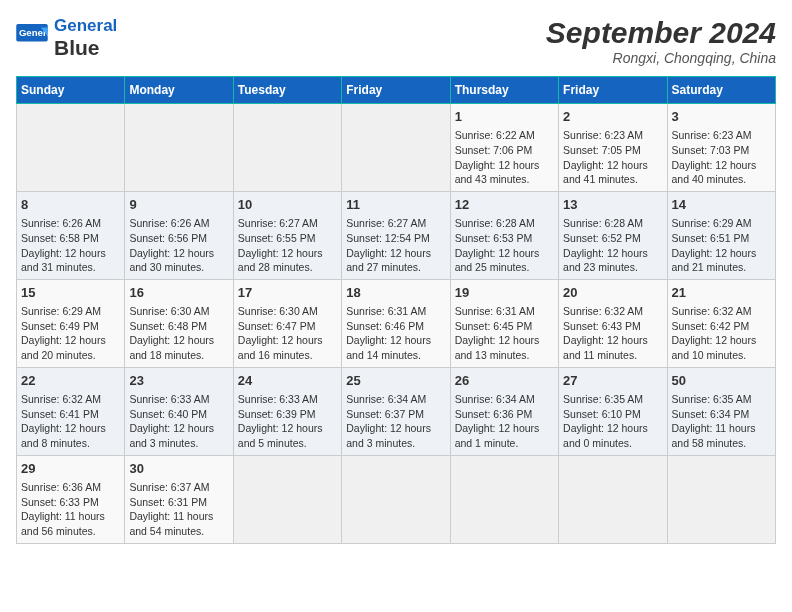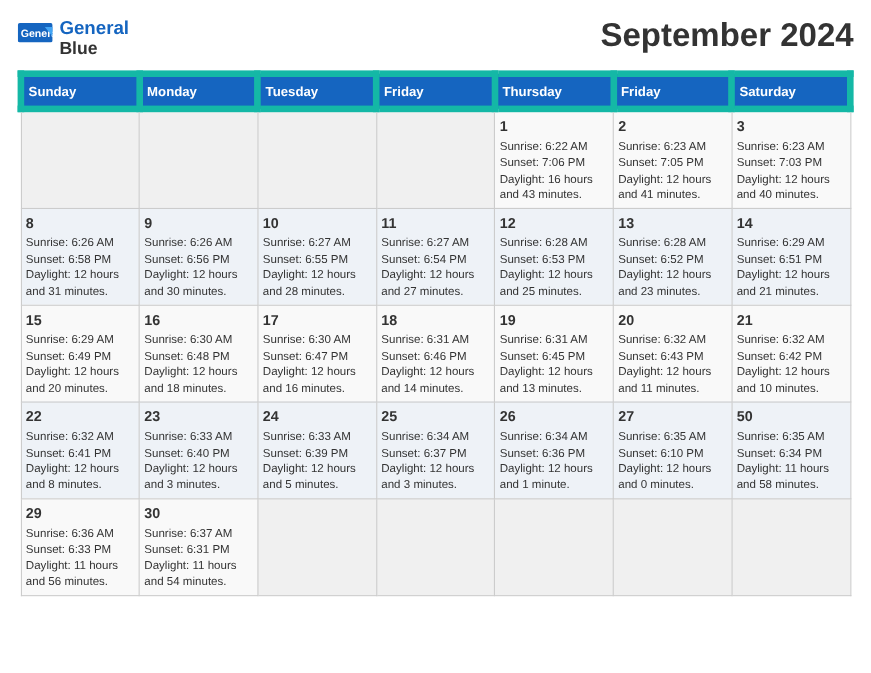--- a/index.html
+++ b/index.html
@@ -18,42 +18,42 @@
     }
     .logo {
       display: flex;
       align-items: center;
       gap: 6px;
     }
     .logo-icon {
       width: 32px;
       height: 28px;
     }
-    .title-block { text-align: right; }
+    .title-block { text-align: right; font-style: italic; }
     .month-title {
       font-size: 30px;
       font-weight: bold;
       color: #333;
     }
     .location {
       font-size: 14px;
       color: #555;
     }
     table {
       width: 100%;
       border-collapse: collapse;
       font-size: 10.5px;
     }
     thead th {
       background: #1565c0;
       color: #fff;
       font-size: 12px;
       font-weight: bold;
       padding: 6px 4px;
-      border: 6px solid #14b8a6;
+      border: 1px solid #14b8a6;
       text-align: left;
     }
     tbody td {
       border: 1px solid #ccc;
       vertical-align: top;
       padding: 4px 4px;
       height: 80px;
       width: 14.28%;
       color: #333;
       line-height: 1.4;
@@ -73,25 +73,26 @@
 
 <div class="header">
   <div class="logo">
     <svg class="logo-icon" viewBox="0 0 36 32">
       <rect x="0" y="0" width="36" height="20" rx="2" fill="#1565c0"></rect>
       <text x="3" y="14" font-size="11" fill="white" font-weight="bold" font-family="Arial">General</text>
       <polygon points="28,4 36,4 36,14" fill="#42a5f5"></polygon>
     </svg>
     <div>
       <div style="font-size:17px;font-weight:bold;color:#1565c0;line-height:1.15;">General</div>
-      <div style="font-size:16px;font-weight:bold;color:#333;line-height:1.15;">Blue</div>
+      <div style="font-size:21px;font-weight:bold;color:#333;line-height:1.15;">Blue</div>
     </div>
   </div>
   <div class="title-block">
     <div class="month-title">September 2024</div>
+    <div class="location">Rongxi, Chongqing, China</div>
   </div>
 </div>
 
 <table>
   <thead>
     <tr id="header-row">
         <th>Sunday</th>
         <th>Monday</th>
         <th>Tuesday</th>
         <th>Friday</th>
@@ -103,21 +104,21 @@
   <tbody id="calendar-body">
   <tr>
         <td class="empty"></td>
         <td class="empty"></td>
         <td class="empty"></td>
         <td class="empty"></td>
         <td>
         <span class="day-num">1</span>
         <span>Sunrise: 6:22 AM</span><br>
         <span>Sunset: 7:06 PM</span><br>
-        <span>Daylight: 16 hours and 43 minutes.</span>
+        <span>Daylight: 12 hours and 43 minutes.</span>
       </td>
         <td>
         <span class="day-num">2</span>
         <span>Sunrise: 6:23 AM</span><br>
         <span>Sunset: 7:05 PM</span><br>
         <span>Daylight: 12 hours and 41 minutes.</span>
       </td>
         <td>
         <span class="day-num">3</span>
         <span>Sunrise: 6:23 AM</span><br>
@@ -140,21 +141,21 @@
       </td>
         <td>
         <span class="day-num">10</span>
         <span>Sunrise: 6:27 AM</span><br>
         <span>Sunset: 6:55 PM</span><br>
         <span>Daylight: 12 hours and 28 minutes.</span>
       </td>
         <td>
         <span class="day-num">11</span>
         <span>Sunrise: 6:27 AM</span><br>
-        <span>Sunset: 6:54 PM</span><br>
+        <span>Sunset: 12:54 PM</span><br>
         <span>Daylight: 12 hours and 27 minutes.</span>
       </td>
         <td>
         <span class="day-num">12</span>
         <span>Sunrise: 6:28 AM</span><br>
         <span>Sunset: 6:53 PM</span><br>
         <span>Daylight: 12 hours and 25 minutes.</span>
       </td>
         <td>
         <span class="day-num">13</span>

